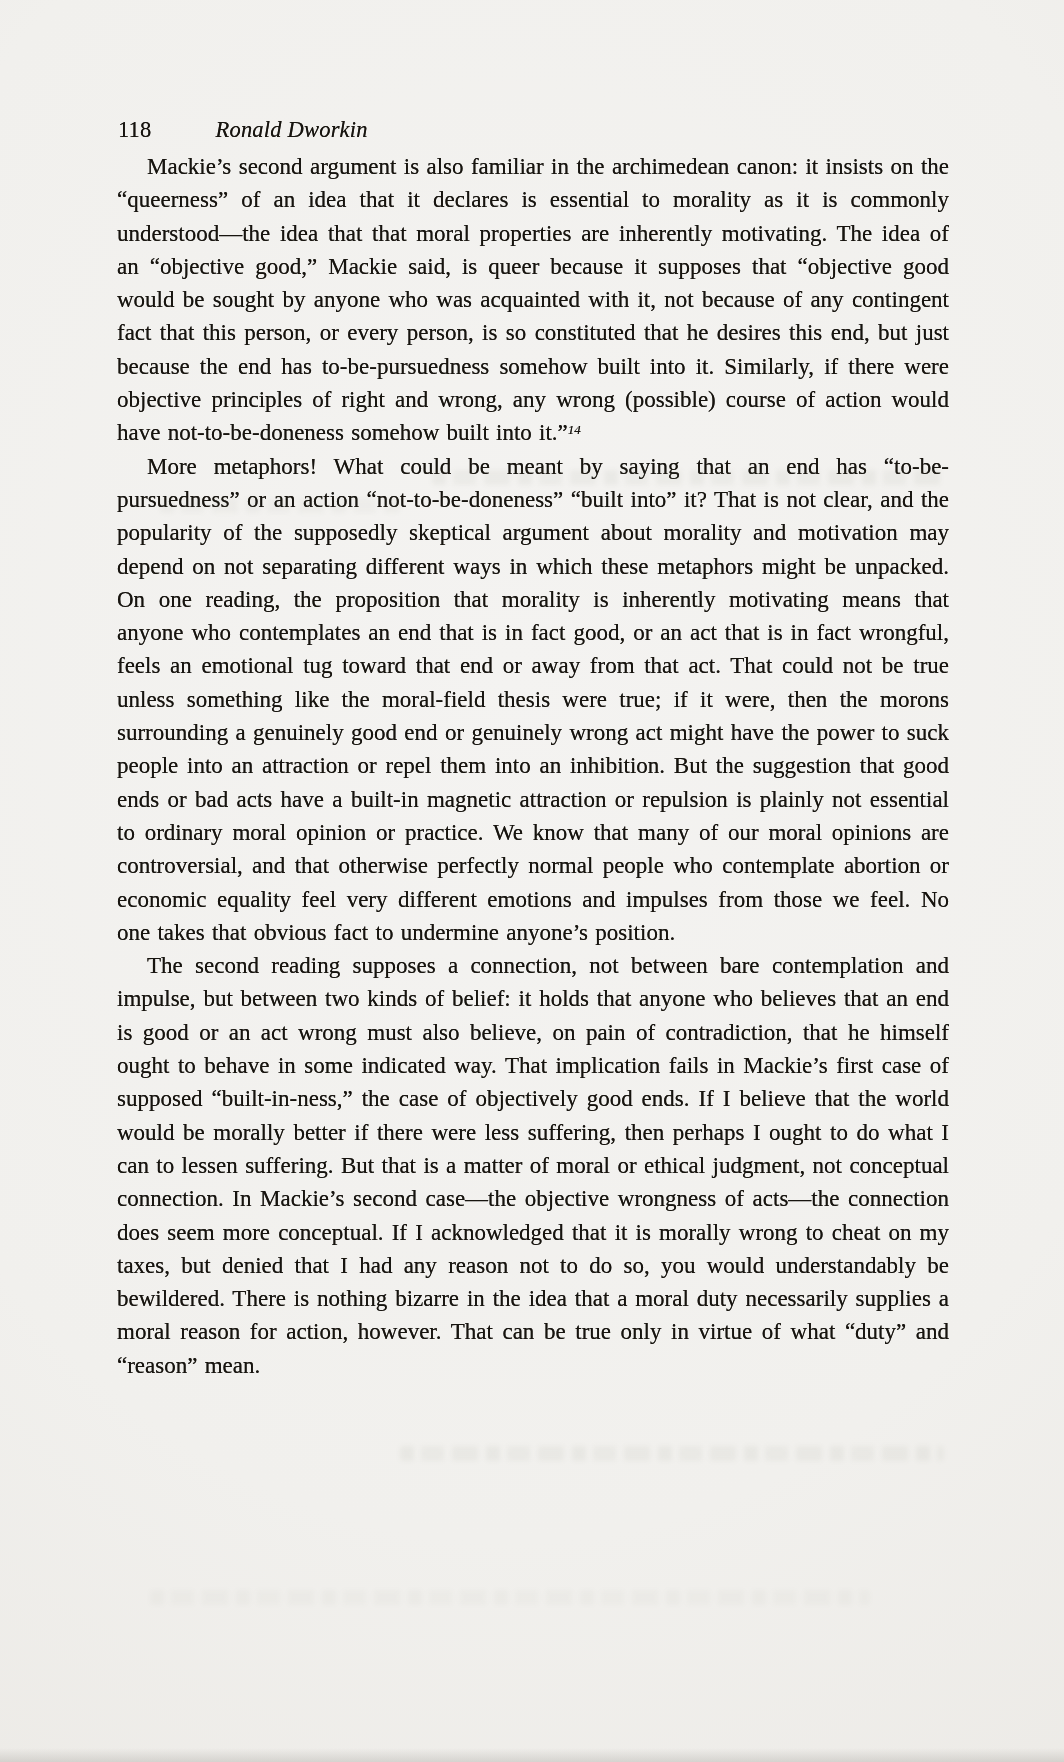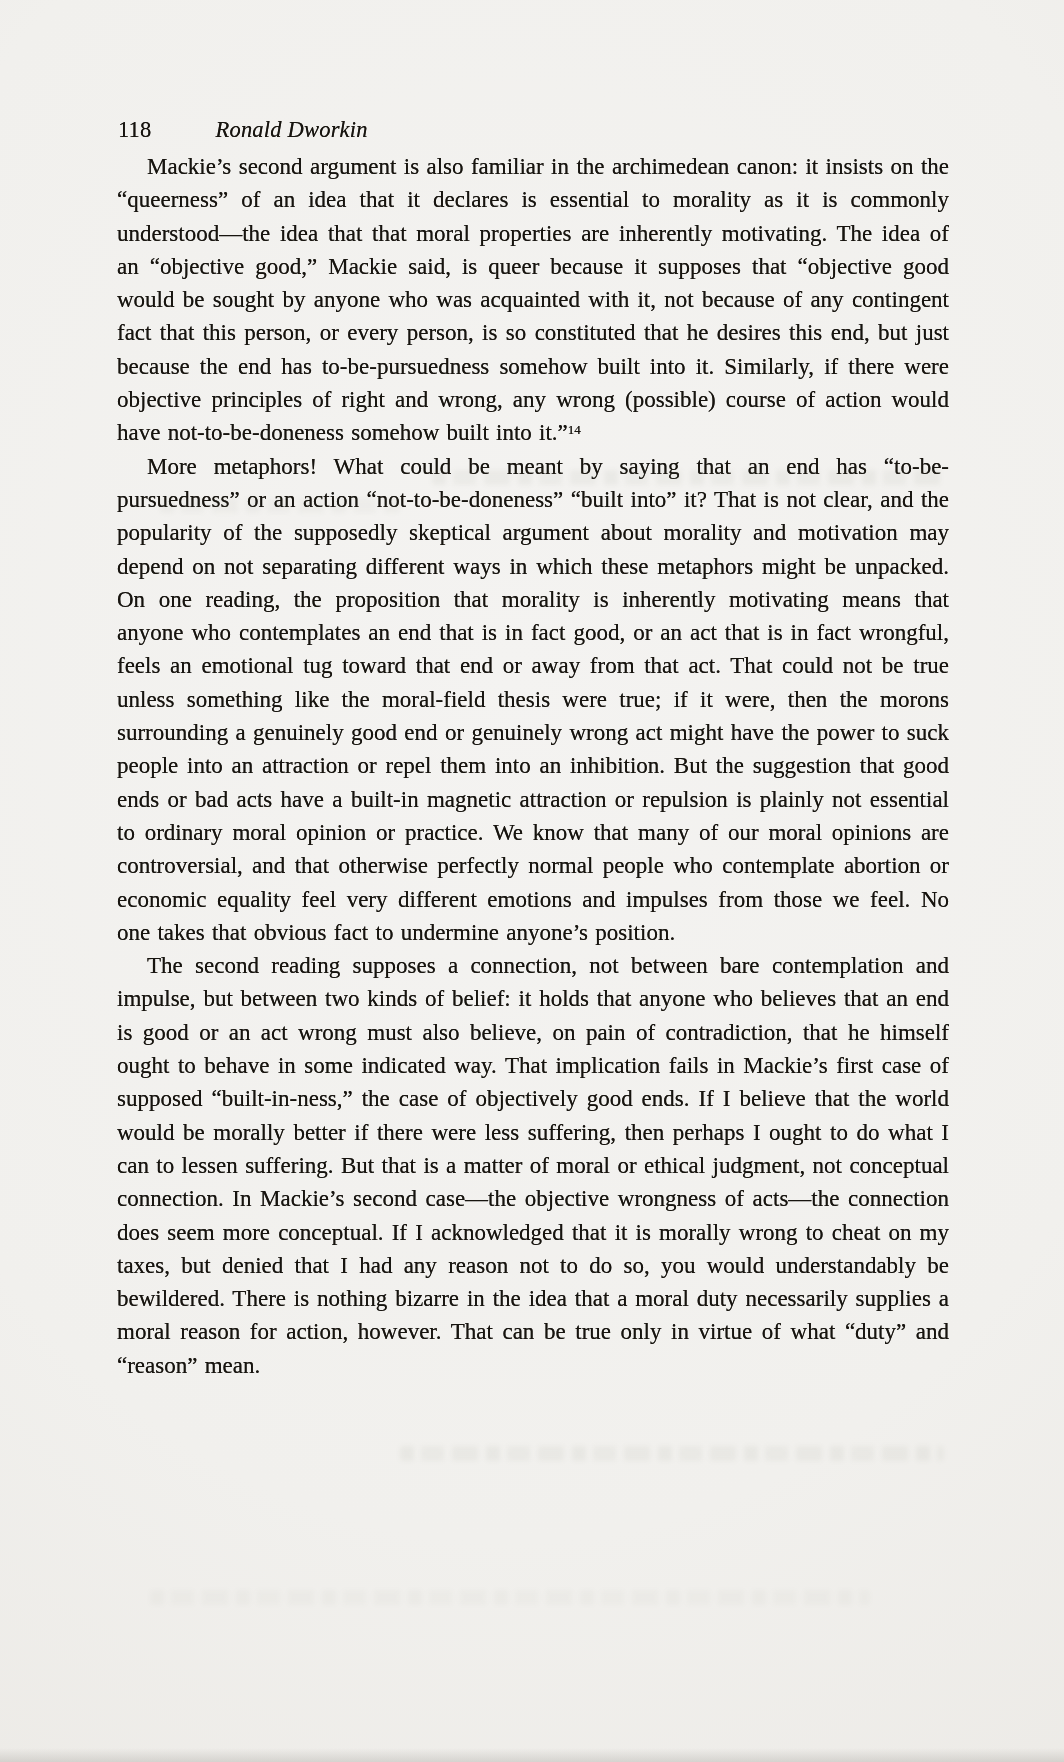--- a/index.html
+++ b/index.html
@@ -55,20 +55,21 @@
   .text-block p {
     margin: 0;
     padding: 0;
     text-indent: 30px;
   }
   sup.fn {
     font-size: 13px;
     line-height: 0;
     vertical-align: 6px;
     letter-spacing: 0;
+    font-style: italic;
   }
   
   .ghost {
     position: absolute;
     height: 15px;
     border-radius: 3px;
     background: repeating-linear-gradient(90deg,
       rgba(125,130,112,0.55) 0px 14px,
       rgba(125,130,112,0) 14px 21px,
       rgba(125,130,112,0.45) 21px 44px,

